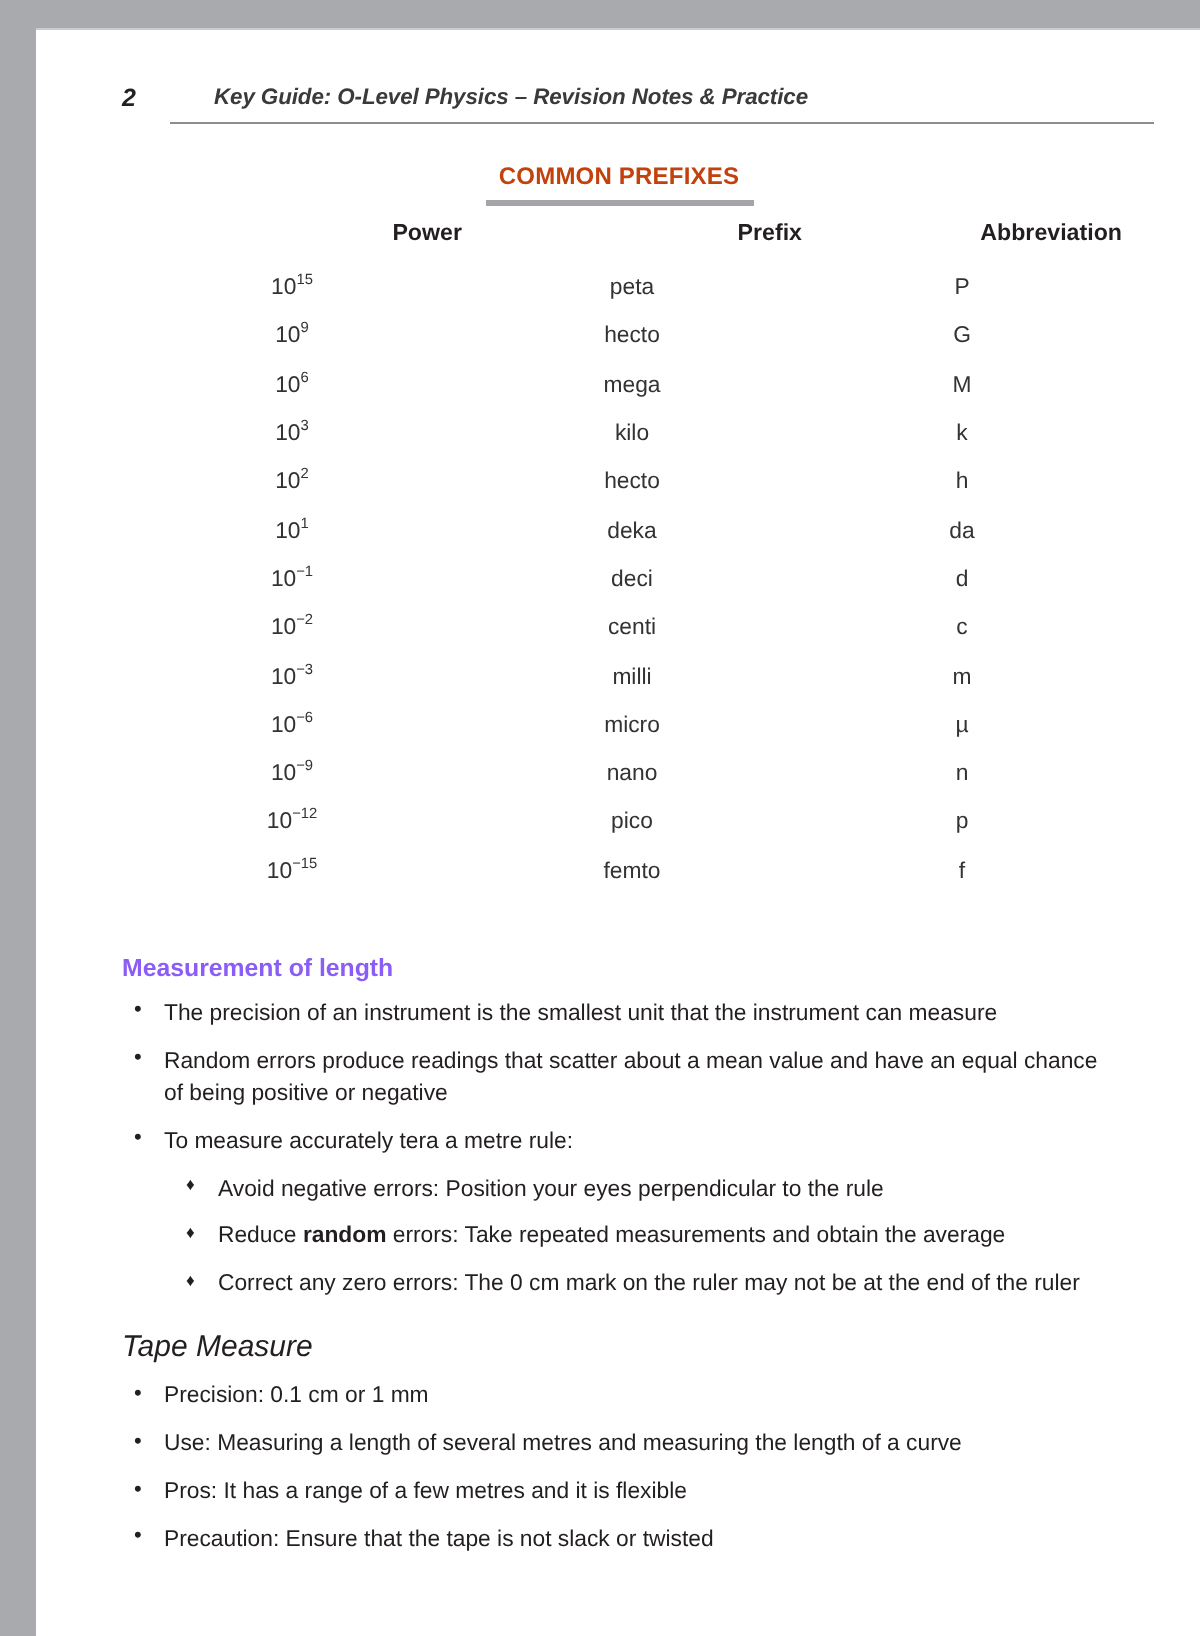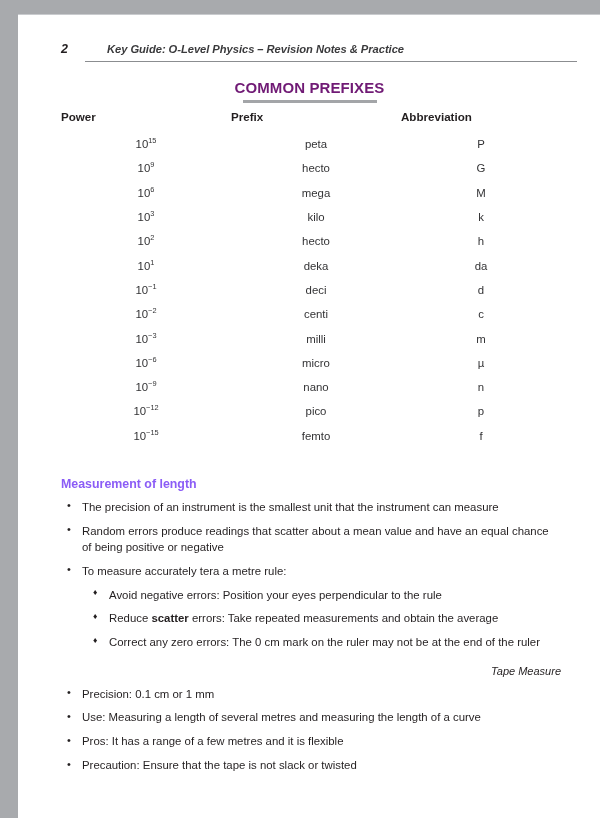--- a/index.html
+++ b/index.html
@@ -79,23 +79,23 @@
   }
 
   
   .doc-title {
     position: absolute;
     left: 0; top: 64px;
     width: 581px;
     text-align: center;
   }
   .doc-title-text {
-    font-size: 15px;
-    font-weight: bold;
-    color: #701a75;
+    font-size: 12px;
+    font-weight: bold;
+    color: #c2410c;
     letter-spacing: 0.1px;
   }
   .doc-title-rule {
     position: absolute;
     left: 50%;
     transform: translateX(-50%);
     top: 21px;
     width: 134px;
     height: 2.6px;
     background: #a3a5a8;
@@ -106,21 +106,21 @@
     position: absolute;
     left: 42px; top: 95px;
     width: 500px;
     border-collapse: collapse;
   }
   .prefix-table th {
     font-size: 11.6px;
     font-weight: bold;
     color: #231f20;
     padding: 0 0 9px 0;
-    text-align: left;
+    text-align: right;
   }
   .prefix-table td {
     font-size: 11.4px;
     color: #333335;
     text-align: center;
     height: 24.3px;
     vertical-align: middle;
     font-weight: 400;
   }
   .col-power  { width: 170px; }
@@ -142,26 +142,25 @@
 
   .h-sub {
     font-size: 12.4px;
     font-weight: bold;
     color: #8b5cf6;
     margin: 14px 0 0 0;
     line-height: 1.2;
   }
 
   .h-italic {
-    font-size: 11px;
+    font-size: 15px;
     font-style: italic;
     color: #231f20;
     margin: 15px 0 0 0;
     line-height: 1.2;
-    text-align: right;
   }
 
   ul.bullets {
     list-style: none;
     margin: 7px 0 0 0;
     padding: 0;
   }
   ul.bullets > li {
     position: relative;
     padding-left: 21px;
@@ -307,21 +306,21 @@
     <div class="h-sub">Measurement of length</div>
 
     <ul class="bullets">
       <li>The precision of an instrument is the smallest unit that the instrument can measure</li>
       <li>Random errors produce readings that scatter about a mean value and have an equal chance of being positive or negative</li>
       <li class="tight">To measure accurately tera a metre rule:</li>
     </ul>
 
     <ul class="diamonds" id="sub-bullets">
         <li>Avoid negative errors: Position your eyes perpendicular to the rule</li>
-        <li>Reduce <b class="inline-bold">scatter</b> errors: Take repeated measurements and obtain the average</li>
+        <li>Reduce <b class="inline-bold">random</b> errors: Take repeated measurements and obtain the average</li>
         <li>Correct any zero errors: The 0 cm mark on the ruler may not be at the end of the ruler</li>
       </ul>
 
     <div class="h-italic">Tape Measure</div>
 
     <ul class="bullets">
       <li>Precision: 0.1 cm or 1 mm</li>
       <li>Use: Measuring a length of several metres and measuring the length of a curve</li>
       <li>Pros: It has a range of a few metres and it is flexible</li>
       <li>Precaution: Ensure that the tape is not slack or twisted</li>

